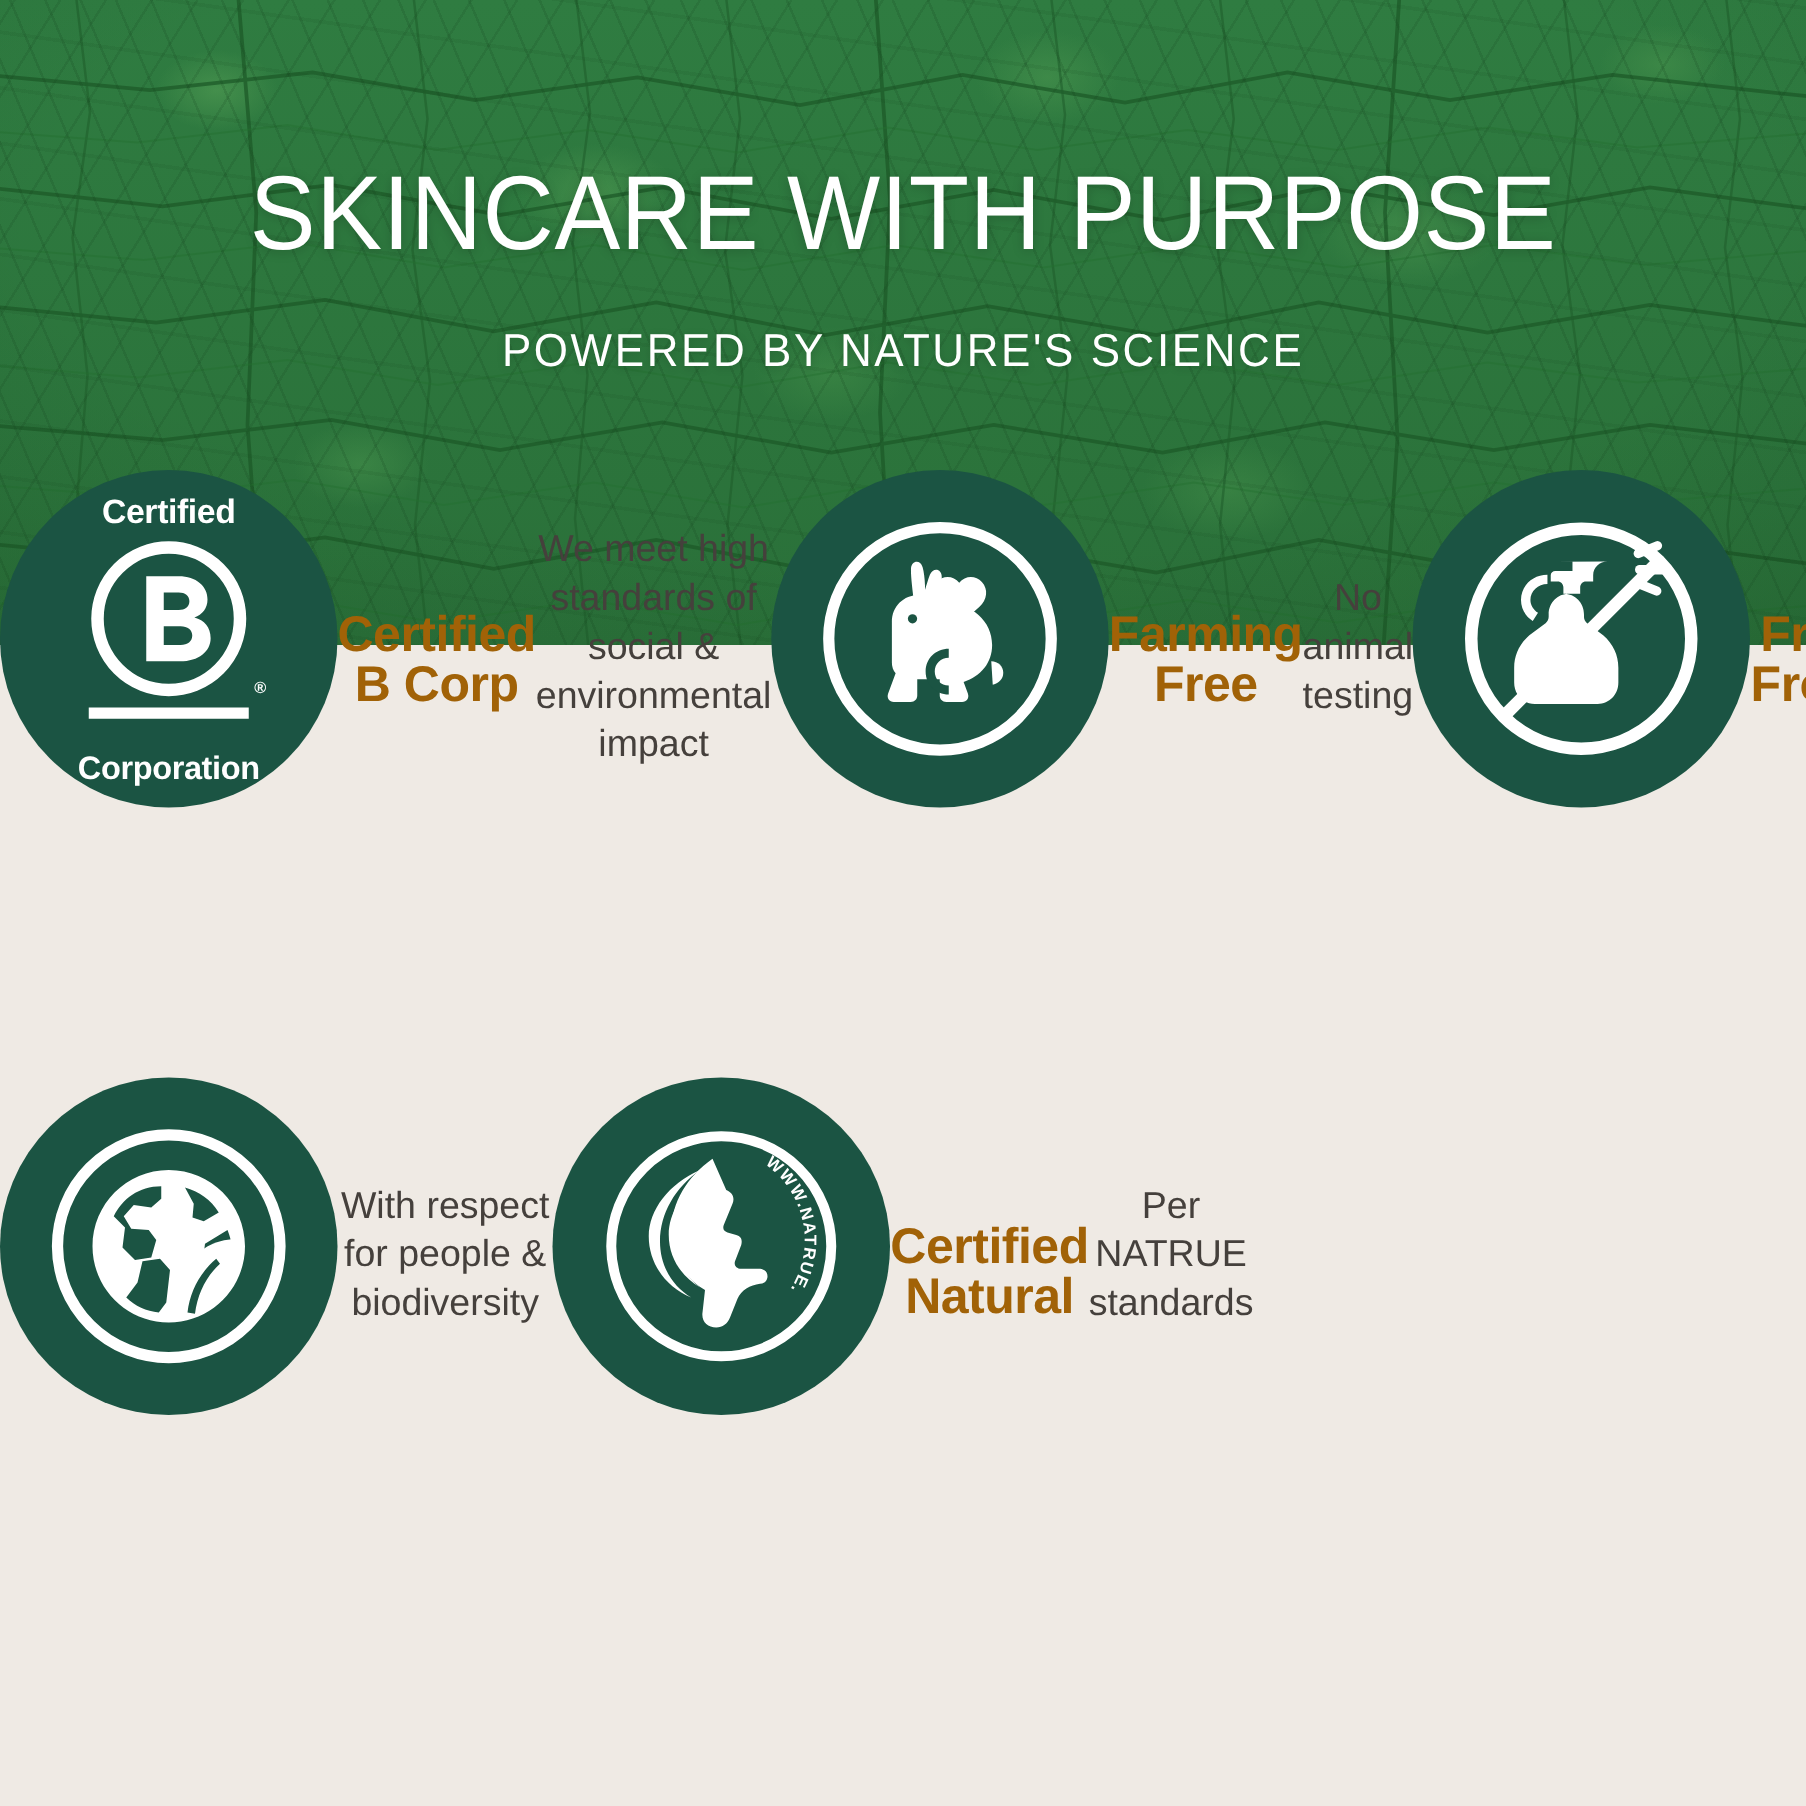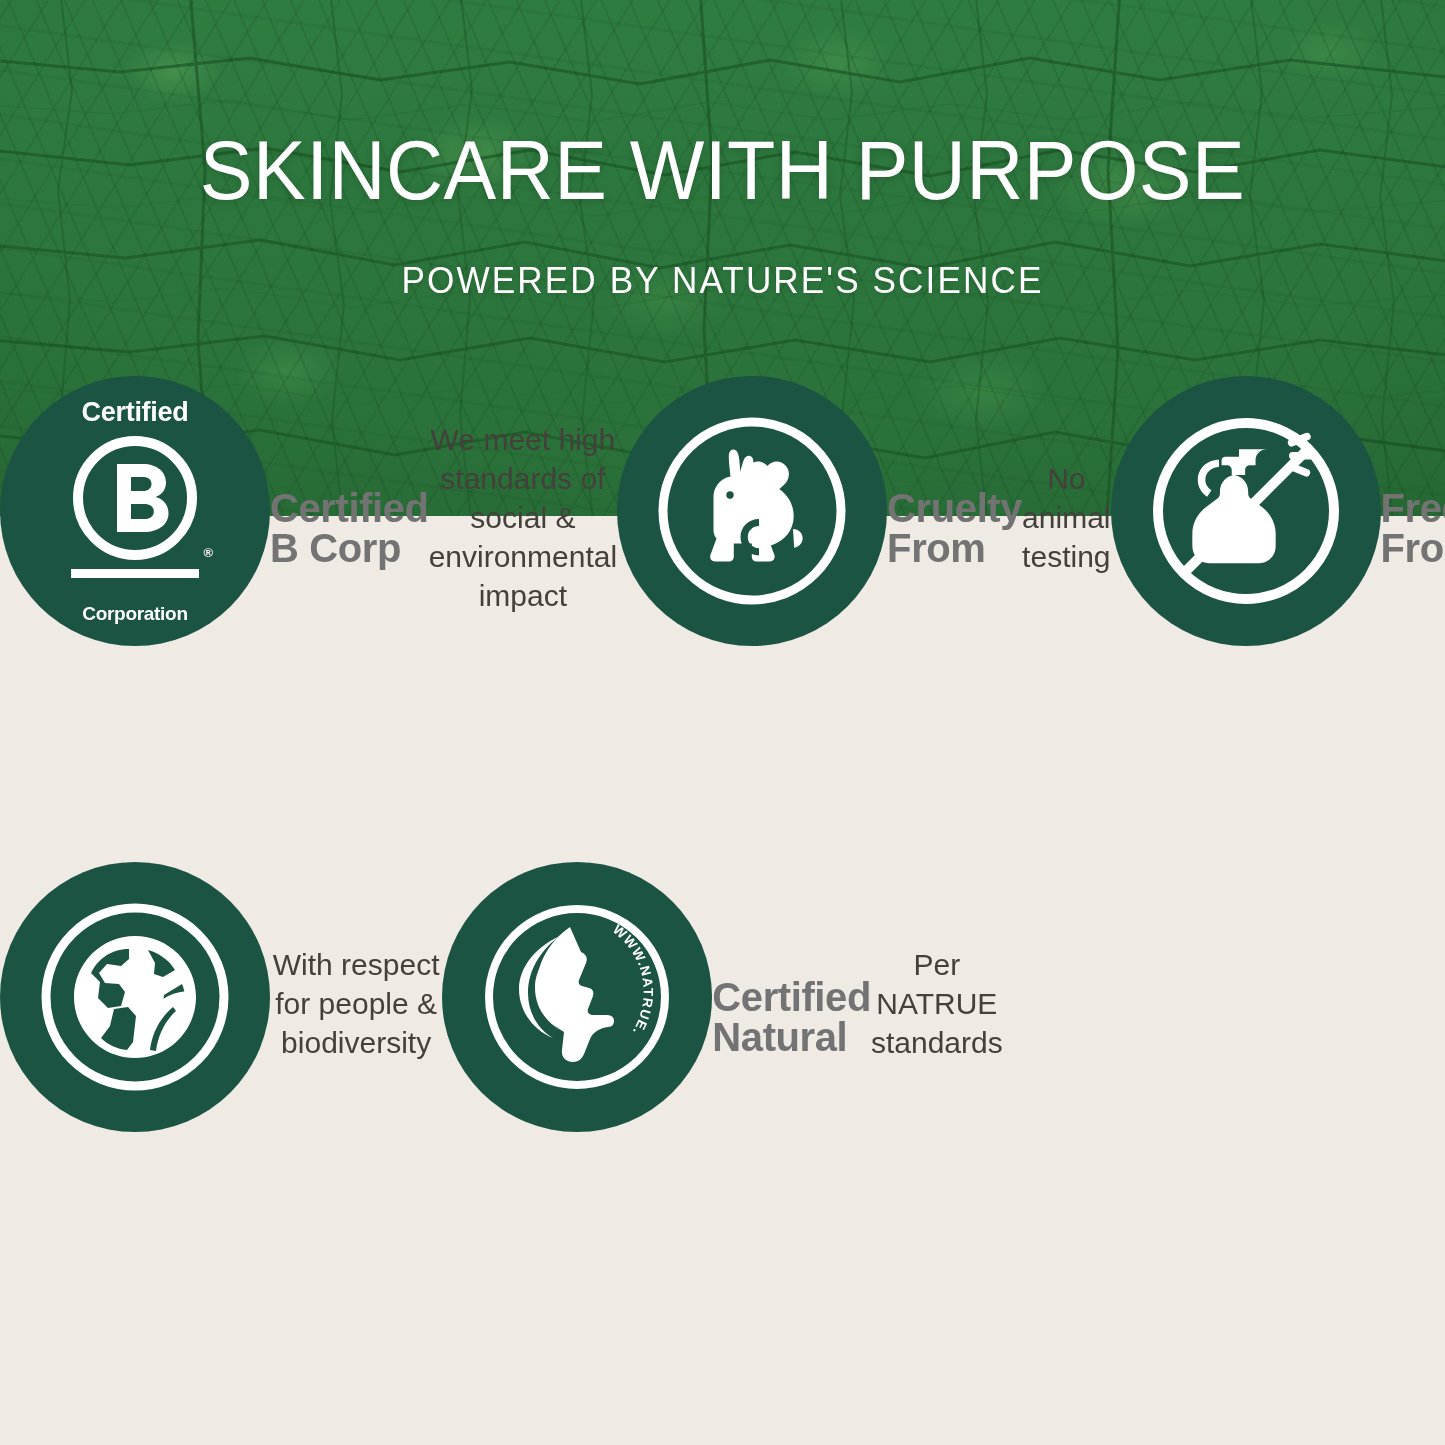--- a/index.html
+++ b/index.html
@@ -78,38 +78,38 @@
   .badge{
     width:270px;height:270px;border-radius:50%;
     background:#1B5443;
     display:flex;align-items:center;justify-content:center;
     position:relative;flex:0 0 auto;
   }
   .badge svg{display:block;}
 
   .cap-title{
     margin-top:34px;
-    font-size:40px;font-weight:700;color:#737373;
-    letter-spacing:-.4px;line-height:1;
+    font-size:40px;font-weight:700;color:#a16207;
+    letter-spacing:-.4px;line-height:1;text-align:center;
   }
   .cap-body{
     margin-top:12px;
     font-size:30px;font-weight:400;color:#45403C;
     line-height:1.3;text-align:center;
     max-width:400px;
   }
   .row2 .cap-title{margin-top:40px;}
 
   
   .bcorp{display:flex;flex-direction:column;align-items:center;color:#fff;}
   .bcorp .t1{font-size:27px;font-weight:700;letter-spacing:-.3px;line-height:1;}
   .bcorp .bwrap{position:relative;margin-top:6px;}
   .bcorp .reg{position:absolute;right:-12px;bottom:4px;font-size:13px;font-weight:700;}
   .bcorp .rule{width:128px;height:9px;background:#fff;margin-top:5px;}
-  .bcorp .t2{font-size:19px;font-weight:700;letter-spacing:-.3px;margin-top:26px;line-height:1;}
+  .bcorp .t2{font-size:26px;font-weight:700;letter-spacing:-.3px;margin-top:26px;line-height:1;}
 </style>
 </head>
 <body>
 
 <div class="poster">
 
   <div class="hero">
     <svg class="veins" viewBox="0 0 1445 516" preserveAspectRatio="none">
       <g stroke="#1d5a28" stroke-width="3" fill="none" opacity=".75">
         <path d="M190,-10 L205,170 L198,340 L212,530"></path>
@@ -177,21 +177,21 @@
             <path d="M103.5 53c3.5-12 6-21 7.5-24.5 2.6-6 9.6-4.6 9.4 2.2-.2 7.6-5.2 21-10.3 29.5z" transform="translate(-16,23)"></path>
             <path d="M86 48c-1.6-12-2.4-21-2.2-25 .3-6.6 7.4-7.6 9.3-1.2 2.1 7.3 2.6 21.3 1.2 31z" transform="translate(-4,24)"></path>
             <path d="M86 68c-12 0-21.5 9-21.5 21.5V122c0 3.5 1 6.3 3 8.6l-6 16.2c-1.3 3.6 1 6.7 4.6 6.7h13.4c3.3 0 5.3-2.1 5.3-5.1v-13h18v13c0 3 2 5.1 5.3 5.1h12.6c3.6 0 5.9-3.1 4.6-6.7l-3.4-9.3c13.7-4.4 22.8-15.2 22.8-29.5 0-19.4-16.2-33.7-38.3-33.7z"></path>
             <circle cx="81" cy="87" r="3.7" fill="#1B5443"></circle>
             <path d="M110 111c-10.4 0-18.5 7.8-18.5 18.1 0 10.3 8.1 18.4 18.5 18.4v-7.2c-6.3 0-11.2-4.9-11.2-11.2s4.9-11 11.2-11z" fill="#1B5443"></path>
             <path d="M144 121c5.4 0 9.6 4 9.6 9.2 0 4.7-3.2 8.3-8.4 9.6z"></path>
             <path d="M136.5 57.5c-5-5.4-13.4-5.2-18.1.6-4.7-5.8-13.1-6-18.1-.6-5.3 5.7-4.3 14.2 1.9 19.8l15 13.5c.7.6 1.7.6 2.4 0l15-13.5c6.2-5.6 7.2-14.1 1.9-19.8z"></path>
           </g>
         </svg>
       </div>
-      <div class="cap-title">Cruelty From</div>
+      <div class="cap-title">Farming Free</div>
       <div class="cap-body">No animal testing</div>
     </div>
 
     <div class="cell">
       <div class="badge">
         <svg width="210" height="210" viewBox="0 0 210 210">
           <g fill="#fff">
             <path d="M112 34c-7 0-12.5 5.2-12.5 11.8v5.5h-6.3c-3 0-5 2.4-5 5.2v5.5h-9.8c-10 0-17.6 8-17.6 17.8v2.2c0 2.3-.9 4-2.7 5.6L44 98c-8.6 7.6-13.2 17-13.2 28.2v13c0 10.5 7.8 18.6 18 18.6h54.6c10.2 0 18-8.1 18-18.6v-13c0-11.2-4.6-20.6-13.2-28.2l-14-10.4c-1.8-1.6-2.7-3.3-2.7-5.6v-2.2c0-9.8-7.6-17.8-17.6-17.8h-.3v-5.5c0-2.8-2-5.2-5-5.2h-6v-5.5c0-2.1 1.8-3.7 4-3.7h14.9v-8h-14.5z" transform="translate(23,12) scale(0.92)"></path>
             <path d="M63 52c-13 0-23 9.6-23 21.9 0 7.6 4 14.2 10.2 18.2l4.6-7c-4-2.6-6.6-6.8-6.6-11.2 0-7.9 6.6-14 14.8-14z" transform="translate(20,6) scale(0.92)"></path>
             <rect x="148" y="46" width="26" height="7.5" rx="3.7"></rect>

